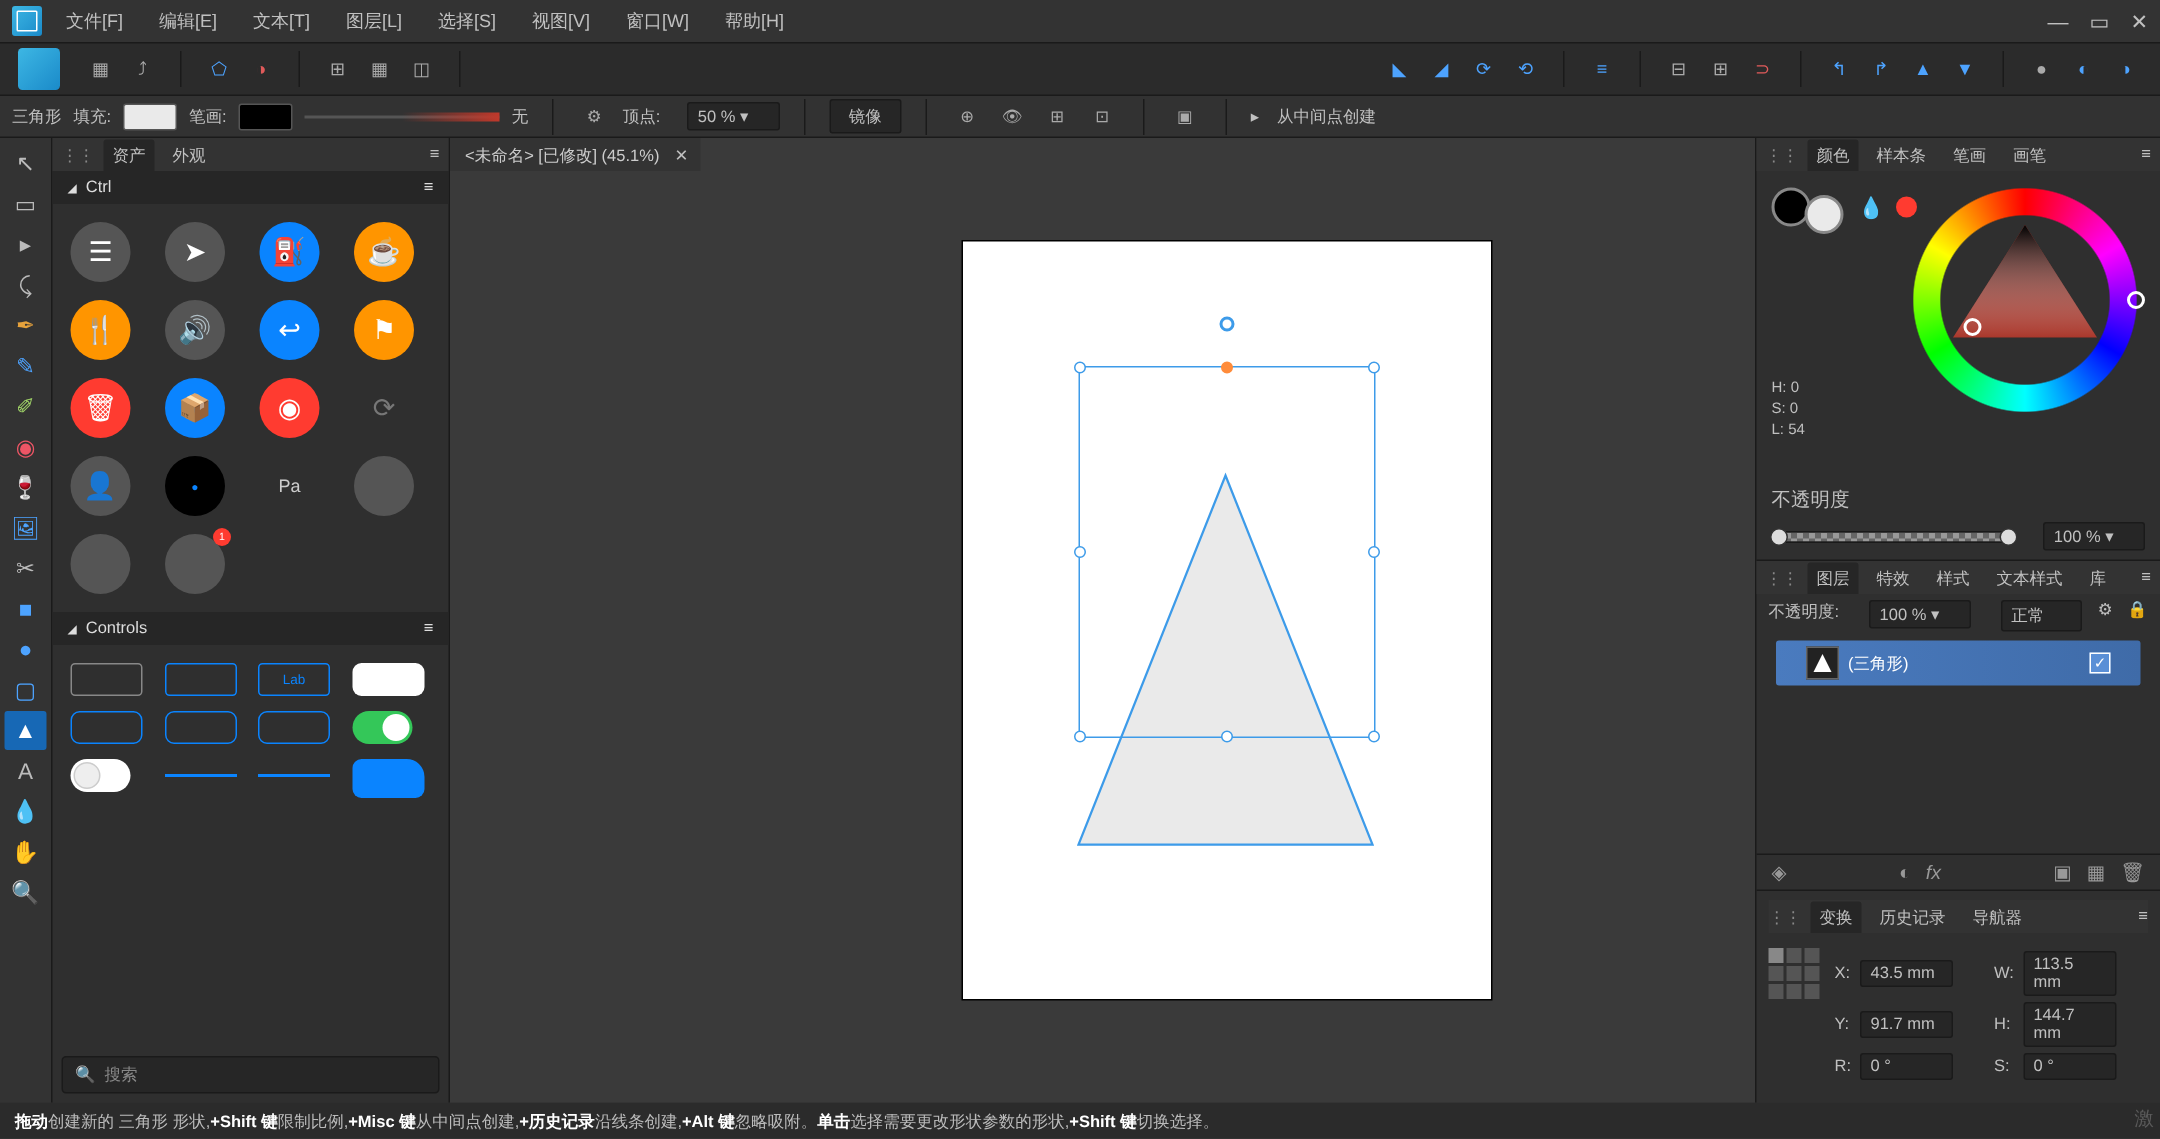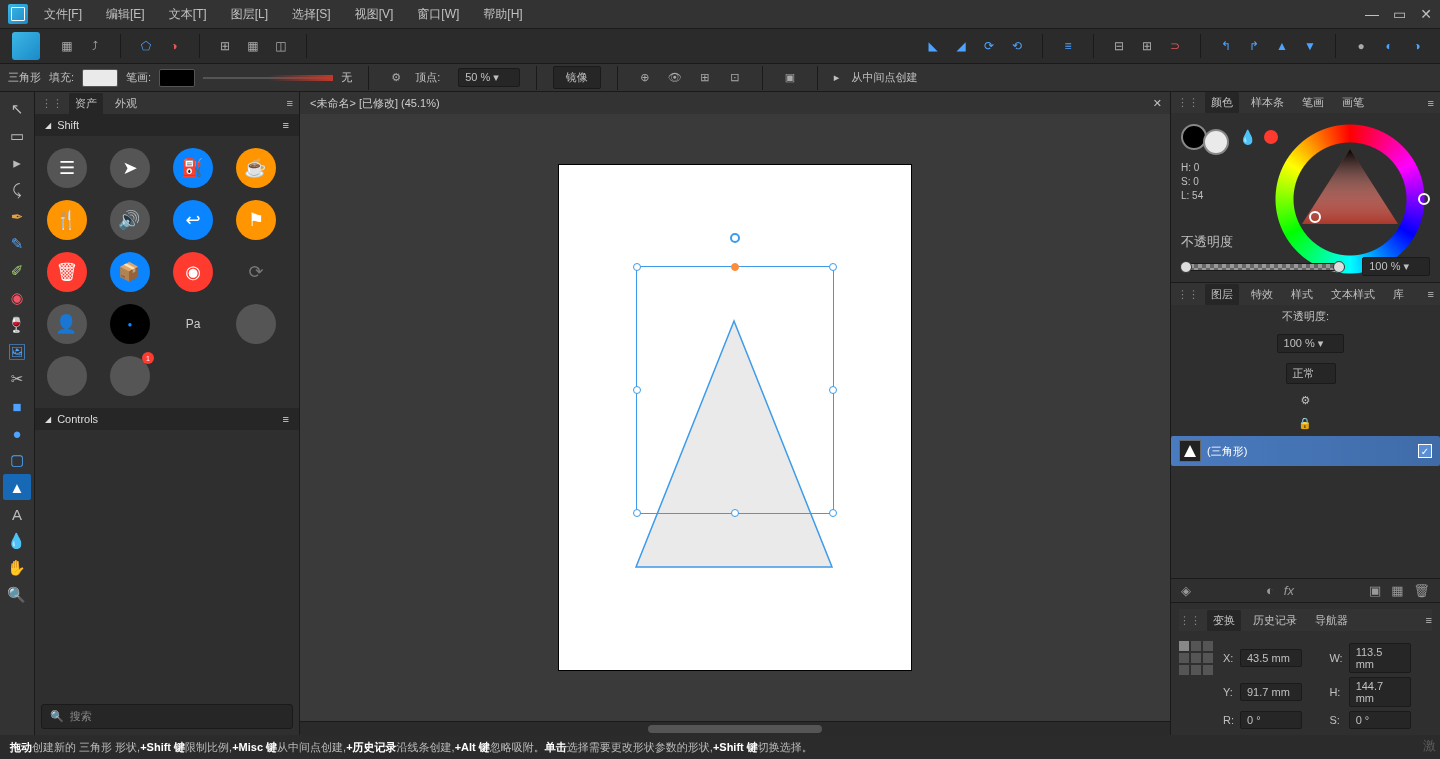--- a/index.html
+++ b/index.html
@@ -28,37 +28,37 @@
 .assets-panel { width: 266px; background: #2f2f2f; display:flex; flex-direction:column; border-left:1px solid #1a1a1a; border-right:1px solid #1a1a1a;}
 .panel-tabs{height:22px;background:#333;display:flex;align-items:center;padding:0 6px;gap:6px;font-size:11px;}
 .panel-tabs .tab{padding:3px 6px;}
 .panel-tabs .tab.active{background:#262626;border-radius:2px 2px 0 0;}
 .panel-tabs .spacer{flex:1;}
 .asset-select{margin:4px 6px;background:#262626;border:1px solid #1a1a1a;padding:3px 8px;border-radius:2px;font-size:11px;display:flex;justify-content:space-between;}
 .asset-section-header{height:22px;background:#262626;display:flex;align-items:center;padding:0 10px;font-size:11px;color:#ddd;}
 .asset-section-header .arrow{margin-right:6px;font-size:8px;}
 .asset-grid{display:grid;grid-template-columns:repeat(4,1fr);gap:12px;padding:12px;}
 .asset-item{width:40px;height:40px;border-radius:50%;display:flex;align-items:center;justify-content:center;color:#fff;font-size:18px;}
-.canvas-area{flex:1;background:#3a3a3a;display:flex;flex-direction:column;position:relative;}
+.canvas-area{flex:1;background:#3a3a3a;display:flex;position:relative;}
 .doc-tabs{height:22px;background:#333;display:flex;align-items:center;font-size:11px;}
 .doc-tab{padding:3px 10px;color:#ccc;}
 .doc-tabs-row{display:flex;width:100%;align-items:center;}
 .canvas-wrap{flex:1;display:flex;align-items:center;justify-content:center;position:relative;}
 .artboard{width:352px;height:505px;background:#fff;box-shadow:0 0 0 1px #000;}
 .selection-box{position:absolute;border:1px solid #3d9be9;}
 .handle{width:8px;height:8px;background:#fff;border:1.5px solid #3d9be9;border-radius:50%;position:absolute;}
 .right-panels{width:270px;background:#2f2f2f;display:flex;flex-direction:column;border-left:1px solid #1a1a1a;}
 .color-wheel-wrap{padding:6px 10px;position:relative;height:210px;}
 .color-info{font-size:10px;line-height:14px;position:absolute;left:10px;bottom:30px;}
 .opacity-row{display:flex;align-items:center;padding:6px 10px;gap:8px;font-size:11px;}
 .slider-track{flex:1;height:8px;background:repeating-conic-gradient(#666 0 25%,#999 0 50%) 0 0/8px 8px;border-radius:4px;position:relative;border:1px solid #1a1a1a;}
 .slider-knob{width:12px;height:12px;border-radius:50%;background:#ddd;border:1px solid #333;position:absolute;top:-3px;}
 .layers-section{border-top:1px solid #1a1a1a;}
-.layers-header{display:flex;align-items:center;padding:4px 8px;gap:10px;font-size:11px;flex-direction:column;}
-.layer-row{height:30px;background:linear-gradient(to right,#4a7bbf,#3f6ba8);display:flex;align-items:center;padding:0 8px;color:#fff;font-size:11px;margin:2px 0;border-radius:2px;}
+.layers-header{display:flex;align-items:flex-start;padding:4px 8px;gap:10px;font-size:11px;}
+.layer-row{height:30px;background:linear-gradient(to right,#4a7bbf,#3f6ba8);display:flex;align-items:center;padding:0 20px;color:#fff;font-size:11px;margin:2px 13px;border-radius:2px;}
 .layer-thumb{width:22px;height:22px;background:#222;border:1px solid #666;margin-right:6px;display:flex;align-items:center;justify-content:center;}
 .transform-section{border-top:1px solid #1a1a1a;padding:6px 8px;font-size:11px;}
 .xform-grid{display:grid;grid-template-columns:auto 1fr auto 1fr;gap:4px 6px;align-items:center;margin-top:6px;}
 .xform-grid input,.val-box{background:#262626;border:1px solid #1a1a1a;color:#c0c0c0;padding:2px 6px;font-size:11px;width:62px;border-radius:2px;}
 .scroll-h{height:14px;background:#2a2a2a;position:relative;border-top:1px solid #1a1a1a;}
 .scroll-h .thumb{position:absolute;height:8px;top:3px;left:40%;width:20%;background:#555;border-radius:4px;}
 .search-bar{margin:6px;background:#262626;border:1px solid #1a1a1a;border-radius:3px;padding:4px 8px;display:flex;align-items:center;gap:6px;font-size:11px;color:#888;}
 .icon-row{display:flex;gap:10px;padding:4px 10px;font-size:13px;color:#999;}
 .ghost{color:#888;}
 .watermark{position:absolute;right:4px;bottom:4px;color:#5a5a5a;font-size:13px;}
@@ -170,21 +170,21 @@
   <div class="assets-panel">
     <div class="panel-tabs">
       <span class="ghost">⋮⋮</span>
       <span class="tab active">资产</span>
       <span class="tab">外观</span>
       <span class="spacer"></span>
       <span>≡</span>
     </div>
     <div class="asset-section-header">
       <span class="arrow">◢</span>
-        <span>Shift</span>
+        <span>Ctrl</span>
       <span style="margin-left:auto">≡</span>
     </div>
     <div class="asset-grid">
       <div class="asset-item" style="background:#555">☰</div>
       <div class="asset-item" style="background:#555">➤</div>
       <div class="asset-item" style="background:#0a84ff">⛽</div>
       <div class="asset-item" style="background:#ff9500">☕</div>
       <div class="asset-item" style="background:#ff9500">🍴</div>
       <div class="asset-item" style="background:#555">🔊</div>
       <div class="asset-item" style="background:#0a84ff">↩</div>
@@ -199,20 +199,38 @@
       <div class="asset-item" style="background:#555;font-size:7px"></div>
       <div class="asset-item" style="background:#555;font-size:7px"></div>
       <div class="asset-item" style="background:#555;font-size:7px;position:relative">
           <span style="position:absolute;top:-4px;right:-4px;width:12px;height:12px;background:#ff3b30;border-radius:50%;font-size:7px;display:flex;align-items:center;justify-content:center">1</span>
         </div>
     </div>
     <div class="asset-section-header">
       <span class="arrow">◢</span>
         <span>Controls</span>
       <span style="margin-left:auto">≡</span>
+    </div>
+    <div class="asset-grid" style="grid-template-columns:repeat(4,1fr);gap:10px">
+      <div style="width:48px;height:22px;border:1.5px solid #888;border-radius:3px"></div>
+      <div style="width:48px;height:22px;border:1.5px solid #0a84ff;border-radius:3px"></div>
+      <div style="width:48px;height:22px;border:1.5px solid #0a84ff;border-radius:3px;color:#0a84ff;font-size:9px;display:flex;align-items:center;justify-content:center">Lab</div>
+      <div style="width:48px;height:22px;background:#fff;border-radius:6px"></div>
+      <div style="width:48px;height:22px;border:1.5px solid #0a84ff;border-radius:6px"></div>
+      <div style="width:48px;height:22px;border:1.5px solid #0a84ff;border-radius:6px"></div>
+      <div style="width:48px;height:22px;border:1.5px solid #0a84ff;border-radius:6px"></div>
+      <div style="width:40px;height:22px;background:#34c759;border-radius:11px;position:relative">
+          <span style="position:absolute;right:2px;top:2px;width:18px;height:18px;background:#fff;border-radius:50%"></span>
+        </div>
+      <div style="width:40px;height:22px;background:#fff;border-radius:11px;position:relative">
+          <span style="position:absolute;left:2px;top:2px;width:18px;height:18px;background:#eee;border-radius:50%;border:1px solid #ccc"></span>
+        </div>
+      <div style="width:48px;height:2px;background:#0a84ff;margin-top:10px"></div>
+      <div style="width:48px;height:2px;background:#0a84ff;margin-top:10px"></div>
+      <div style="width:48px;height:26px;background:#0a84ff;border-radius:6px 12px 6px 6px"></div>
     </div>
     <div style="flex:1"></div>
     <div class="search-bar">
       <span>🔍</span>
       <span>搜索</span>
     </div>
   </div>
 
   <div class="canvas-area">
     <div class="doc-tabs">

